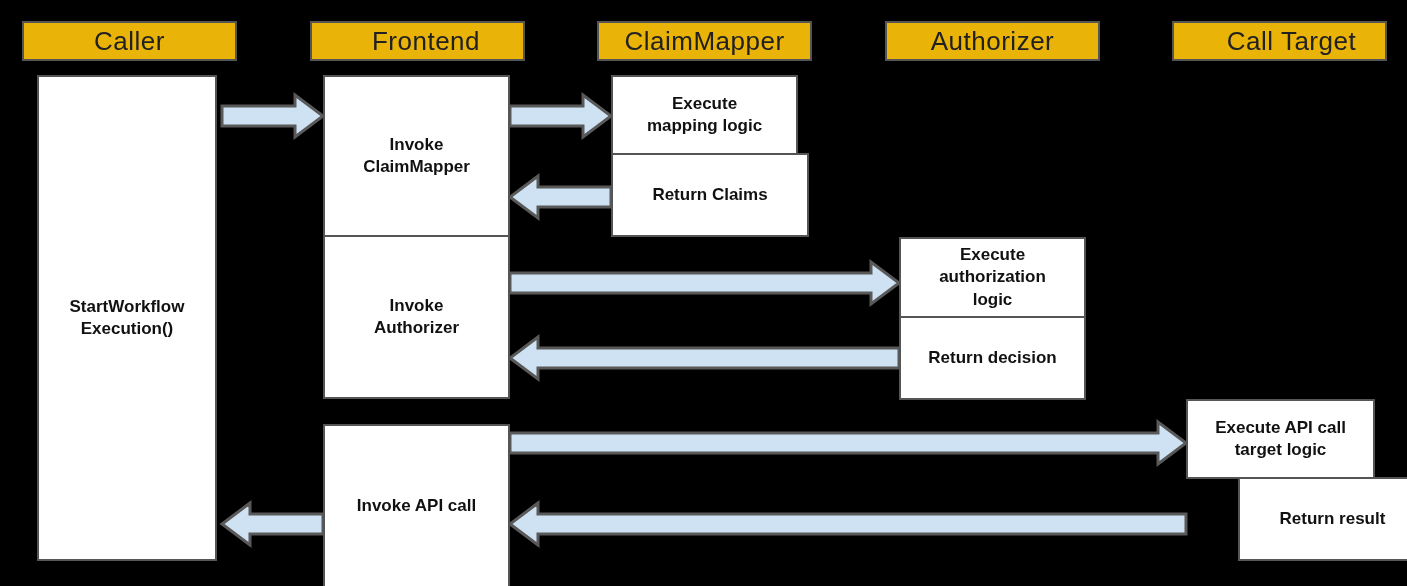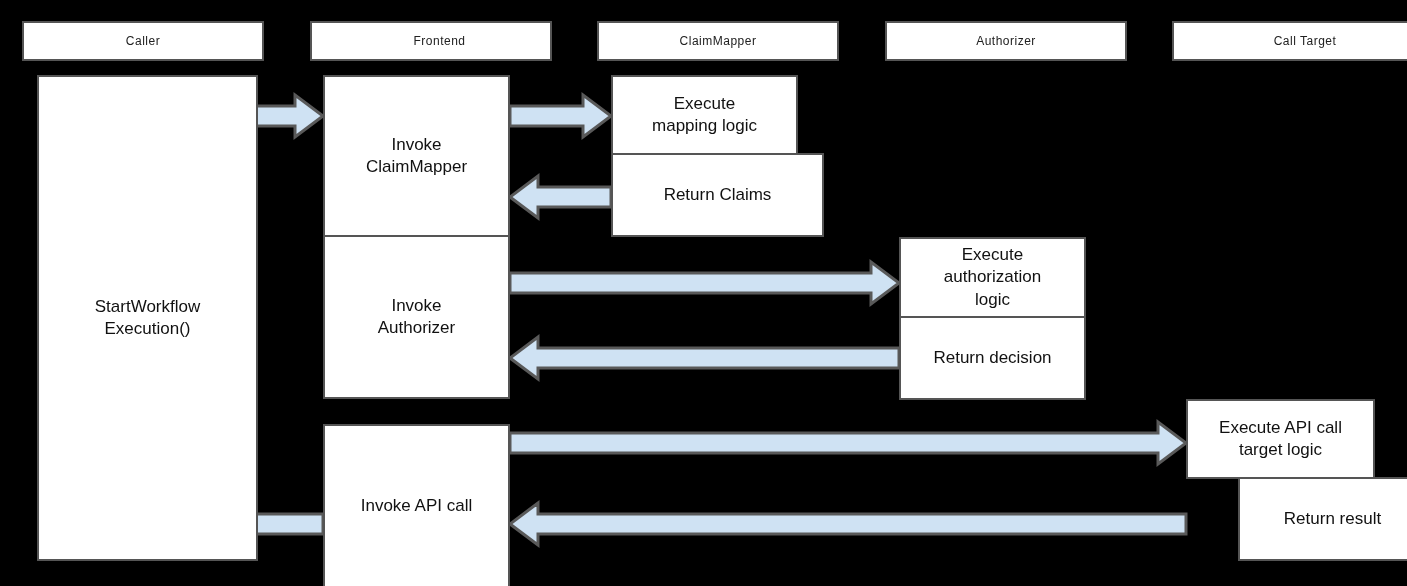--- a/index.html
+++ b/index.html
@@ -11,63 +11,63 @@
   .canvas {
     position: relative;
     width: 1407px;
     height: 586px;
     background: #000000;
     overflow: hidden;
   }
   .hdr {
     position: absolute;
     top: 21px;
-    width: 242px;
+    width: 215px;
     height: 40px;
-    background: #ffffff;
+    background: #eab308;
     border: 2px solid #555555;
     box-sizing: border-box;
     display: flex;
     align-items: center;
     justify-content: center;
-    font-size: 12px;
+    font-size: 26px;
     font-weight: 400;
     color: #212121;
     letter-spacing: 0.5px;
     z-index: 2;
   }
   .box {
     position: absolute;
     background: #ffffff;
     border: 2px solid #555555;
     box-sizing: border-box;
     display: flex;
     align-items: center;
     justify-content: center;
     text-align: center;
     font-size: 17px;
-    font-weight: 400;
+    font-weight: 700;
     color: #111111;
     line-height: 1.3;
     white-space: pre-line;
     padding: 0 2px;
     z-index: 2;
   }
   .hdr-caller      { left: 22px;   }
   .hdr-frontend    { left: 310px; padding-left: 17px;  }
   .hdr-claimmapper { left: 597px;  }
   .hdr-authorizer  { left: 885px;  }
   .hdr-calltarget  { left: 1172px; padding-left: 24px; }
 
-  .caller-activity    { left: 37px;   top: 75px;  width: 221px; height: 486px; }
+  .caller-activity    { left: 37px;   top: 75px;  width: 180px; height: 486px; }
   .frontend-step-1    { left: 323px;  top: 75px;  width: 187px; height: 162px; }
   .frontend-step-2    { left: 323px;  top: 235px; width: 187px; height: 164px; }
   .frontend-step-3    { left: 323px;  top: 397px; width: 187px; height: 164px; margin-top: 27px; }
   .claimmapper-step-1 { left: 611px;  top: 75px;  width: 187px; height: 80px;  }
-  .claimmapper-step-2 { left: 611px;  top: 153px; width: 213px; height: 84px;  }
+  .claimmapper-step-2 { left: 611px;  top: 153px; width: 198px; height: 84px;  }
   .authorizer-step-1  { left: 899px;  top: 237px; width: 187px; height: 81px;  }
   .authorizer-step-2  { left: 899px;  top: 316px; width: 187px; height: 84px;  }
   .calltarget-step-1  { left: 1186px; top: 399px; width: 189px; height: 80px;  }
   .calltarget-step-2  { left: 1238px; top: 477px; width: 189px; height: 84px;  }
 
   svg.arrows {
     position: absolute;
     left: 0;
     top: 0;
     z-index: 1;

